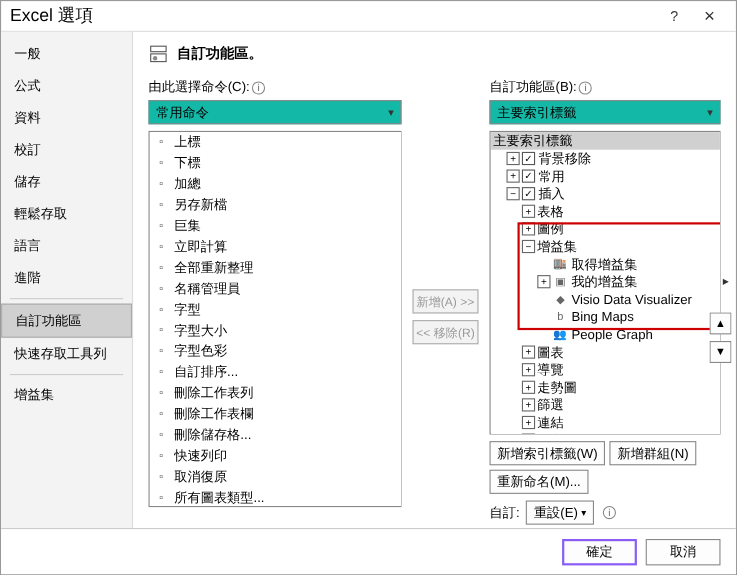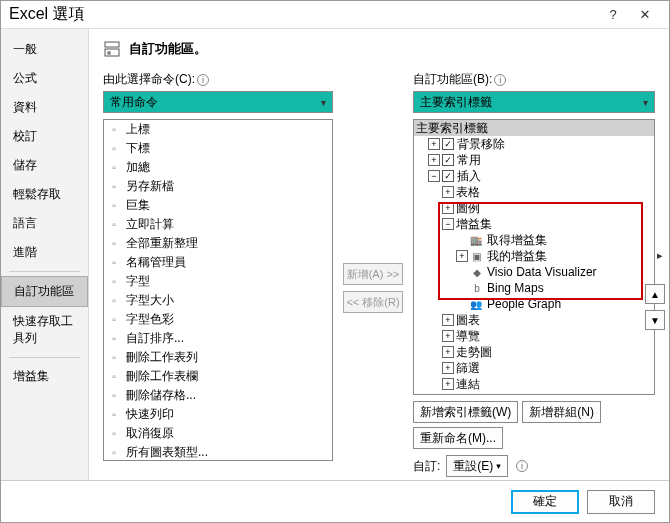--- a/index.html
+++ b/index.html
@@ -1,21 +1,21 @@
 <!DOCTYPE html>
 <html><head>
 <meta charset="utf-8">
 <style>
 * { box-sizing: border-box; margin: 0; padding: 0; font-family: "Microsoft JhengHei", "Segoe UI", sans-serif; font-size: 12px; }
 body { background: #fff; width: 670px; height: 523px; border: 1px solid #999; position: relative; overflow: hidden; }
 .titlebar { height: 28px; display: flex; align-items: center; padding: 0 8px; border-bottom: 1px solid #ddd; }
 .titlebar .title { flex: 1; font-size: 16px; }
 .titlebar .help-icon, .titlebar .close-icon { width: 32px; text-align: center; font-size: 13px; color: #333; }
 .main { display: flex; height: 451px; }
-.sidebar { width: 88px; background: #f3f3f3; border-right: 1px solid #ddd; padding-top: 6px; }
+.sidebar { width: 120px; background: #f3f3f3; border-right: 1px solid #ddd; padding-top: 6px; }
 .sidebar-item { padding: 6px 12px; cursor: pointer; }
 .sidebar-item.selected { background: #d0d0d0; border: 1px solid #aaa; }
 .sidebar-divider { border-top: 1px solid #ccc; margin: 4px 8px; }
 .content { flex: 1; padding: 10px 14px 8px 14px; position: relative; }
 .header-row { display: flex; align-items: center; gap: 6px; margin-bottom: 12px; }
 .ribbon-icon { width: 20px; height: 20px; }
 .header-title { font-size: 13px; font-weight: bold; }
 .panels { display: flex; gap: 6px; }
 .panel { display: flex; flex-direction: column; }
 .panel.left { width: 230px; }
@@ -40,21 +40,21 @@
 .below-tree { display: flex; gap: 4px; margin-top: 6px; flex-wrap: wrap; }
 .small-btn { height: 22px; border: 1px solid #888; background: #fdfdfd; padding: 0 6px; display:inline-flex; align-items:center; gap:3px; font-size:11px;}
 .small-btn .chev { font-size:9px; }
 .custom-row { display:flex; align-items:center; gap:6px; margin-top:6px; }
 .arrow-col { position:absolute; right: 4px; top: 255px; display:flex; flex-direction:column; gap:6px;}
 .arrow-btn { width:20px; height:20px; border:1px solid #888; background:#fdfdfd; display:flex; align-items:center; justify-content:center; font-size:10px;}
 .treewrap { position:relative; }
 .nav-arrow { position:absolute; right:-10px; top:130px; width:8px; height:14px; font-size:11px; color:#333;}
 .footer { position:absolute; bottom:0; left:0; right:0; height:42px; border-top:1px solid #ccc; display:flex; justify-content:flex-end; align-items:center; gap:8px; padding:0 14px; background:#fff;}
 .footer-btn { width:68px; height:24px; border:1px solid #888; background:#fdfdfd; display:flex; align-items:center; justify-content:center;}
-.footer-btn.primary { border:2px solid #0ea5e9;font-family:Liberation Serif, serif; }
+.footer-btn.primary { border:2px solid #8b5cf6;font-family:Liberation Serif, serif; }
 </style>
 </head>
 <body>
 
 <div class="titlebar">
   <span class="title">Excel 選項</span>
   <span class="help-icon">?</span>
   <span class="close-icon">✕</span>
 </div>
 

